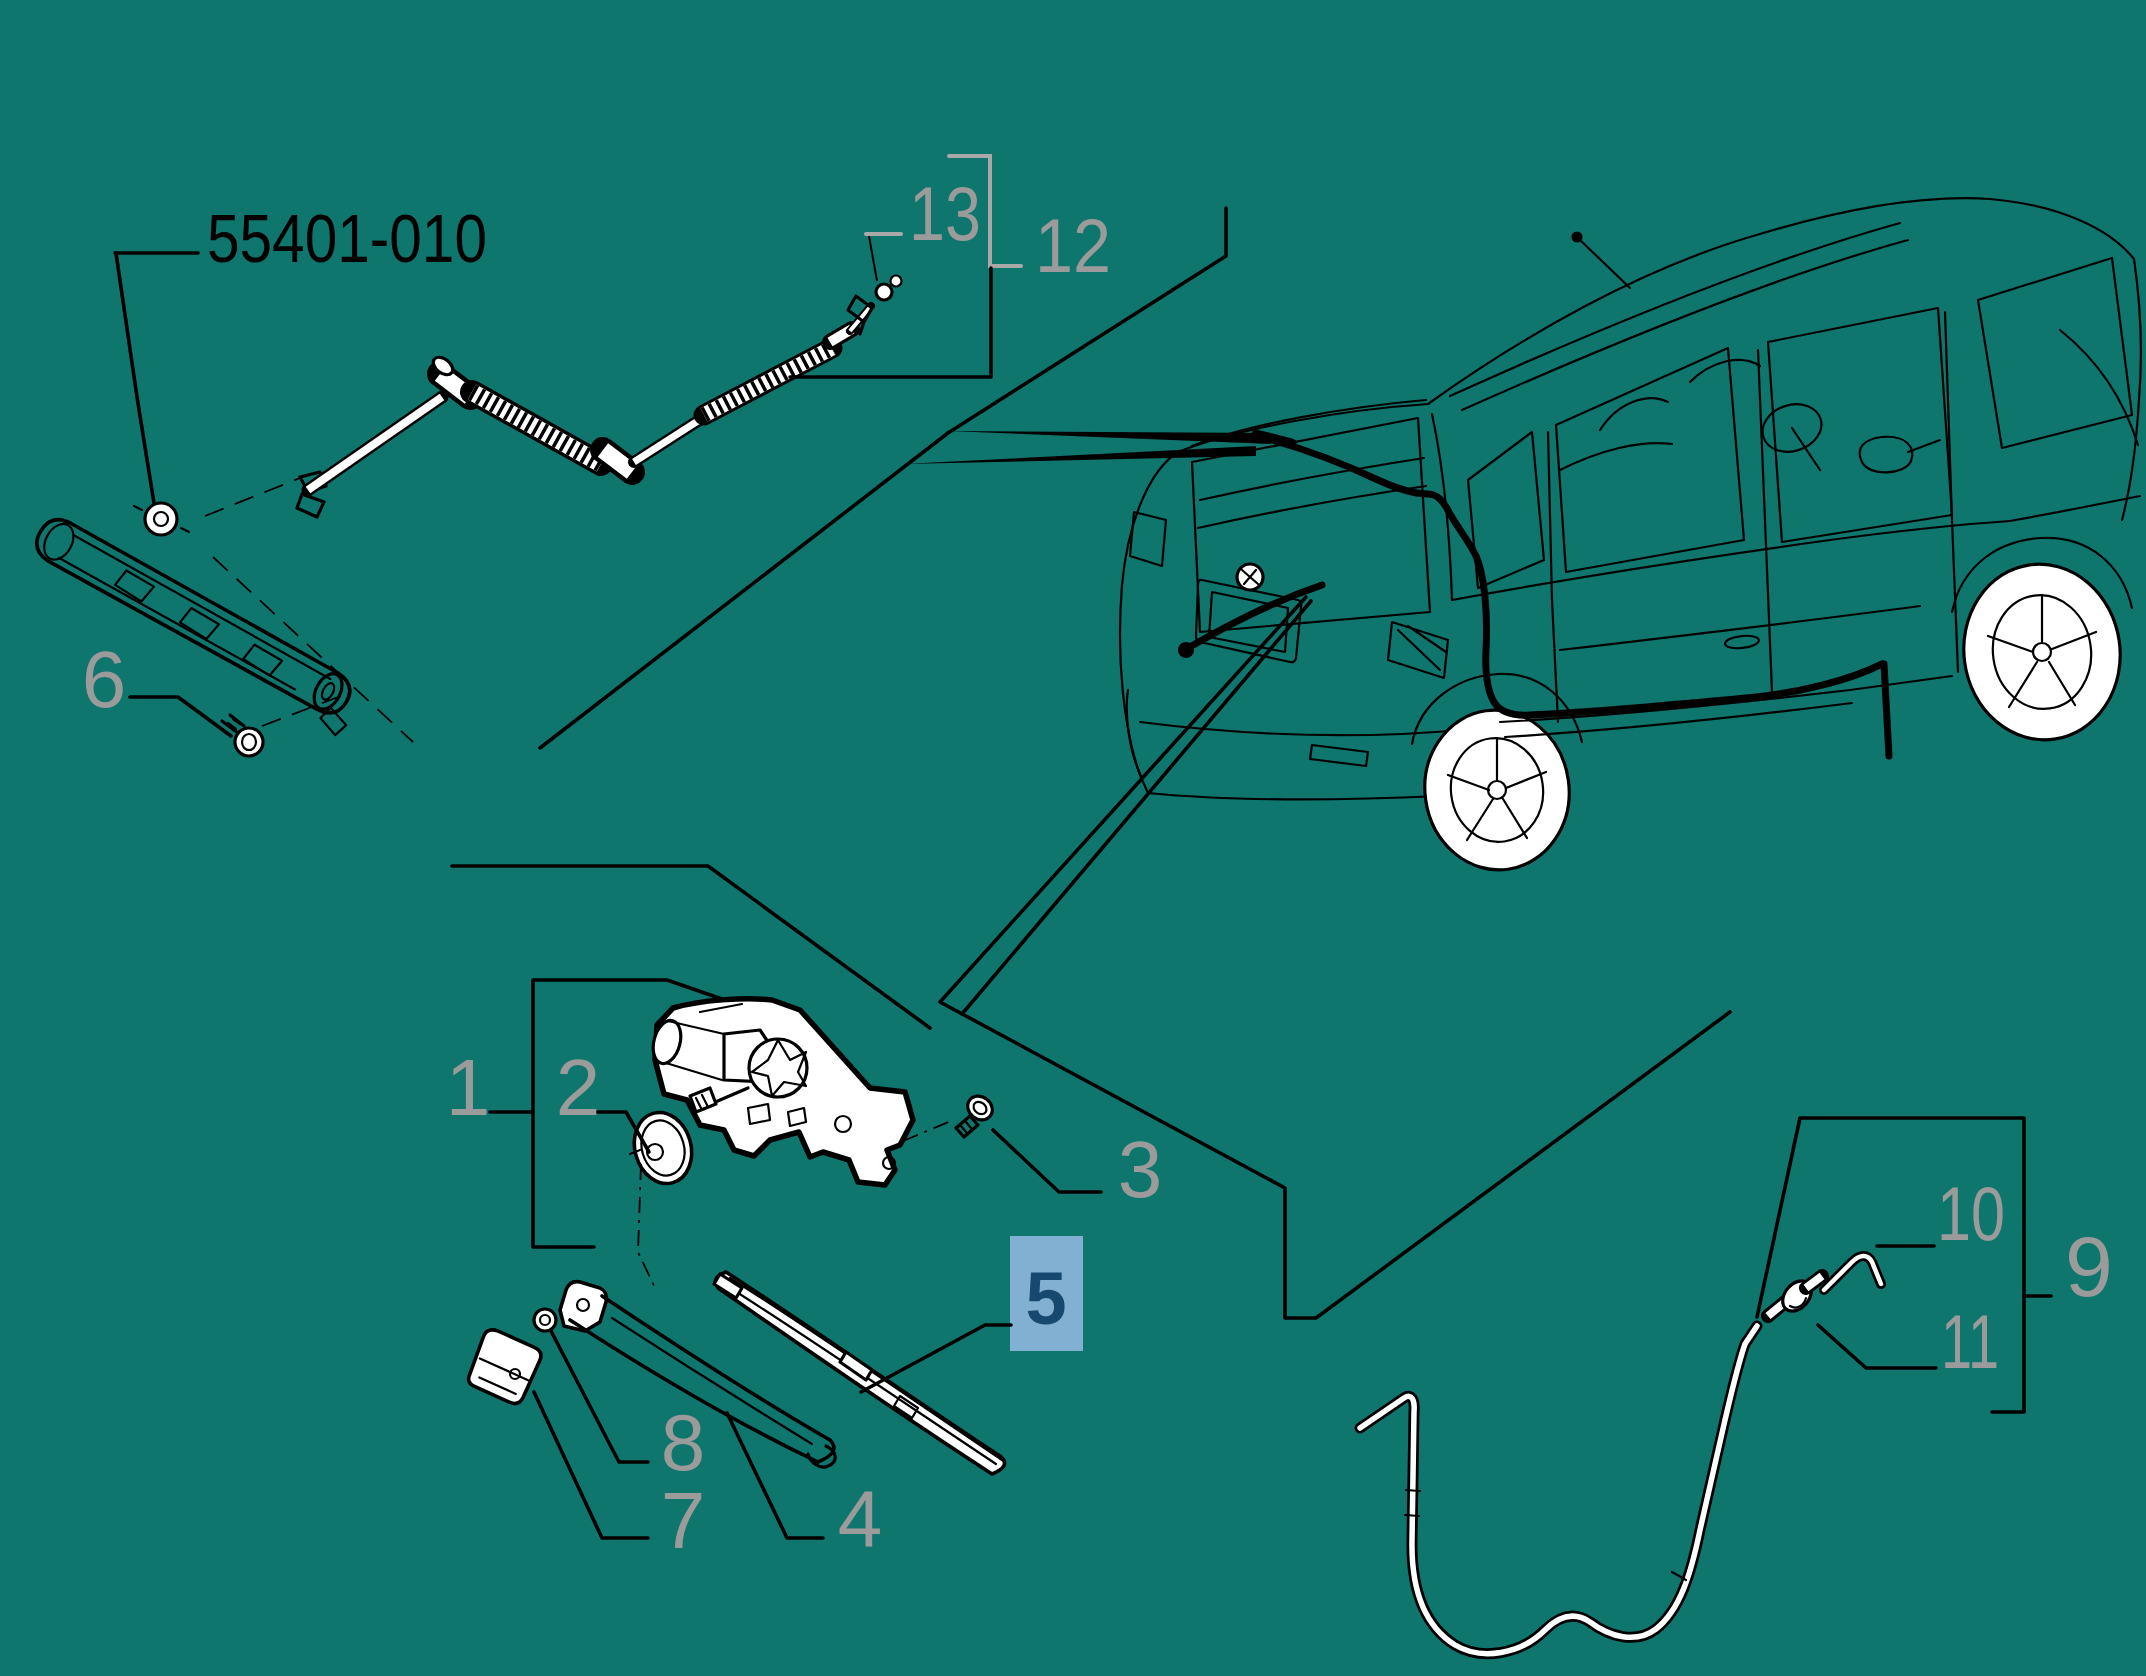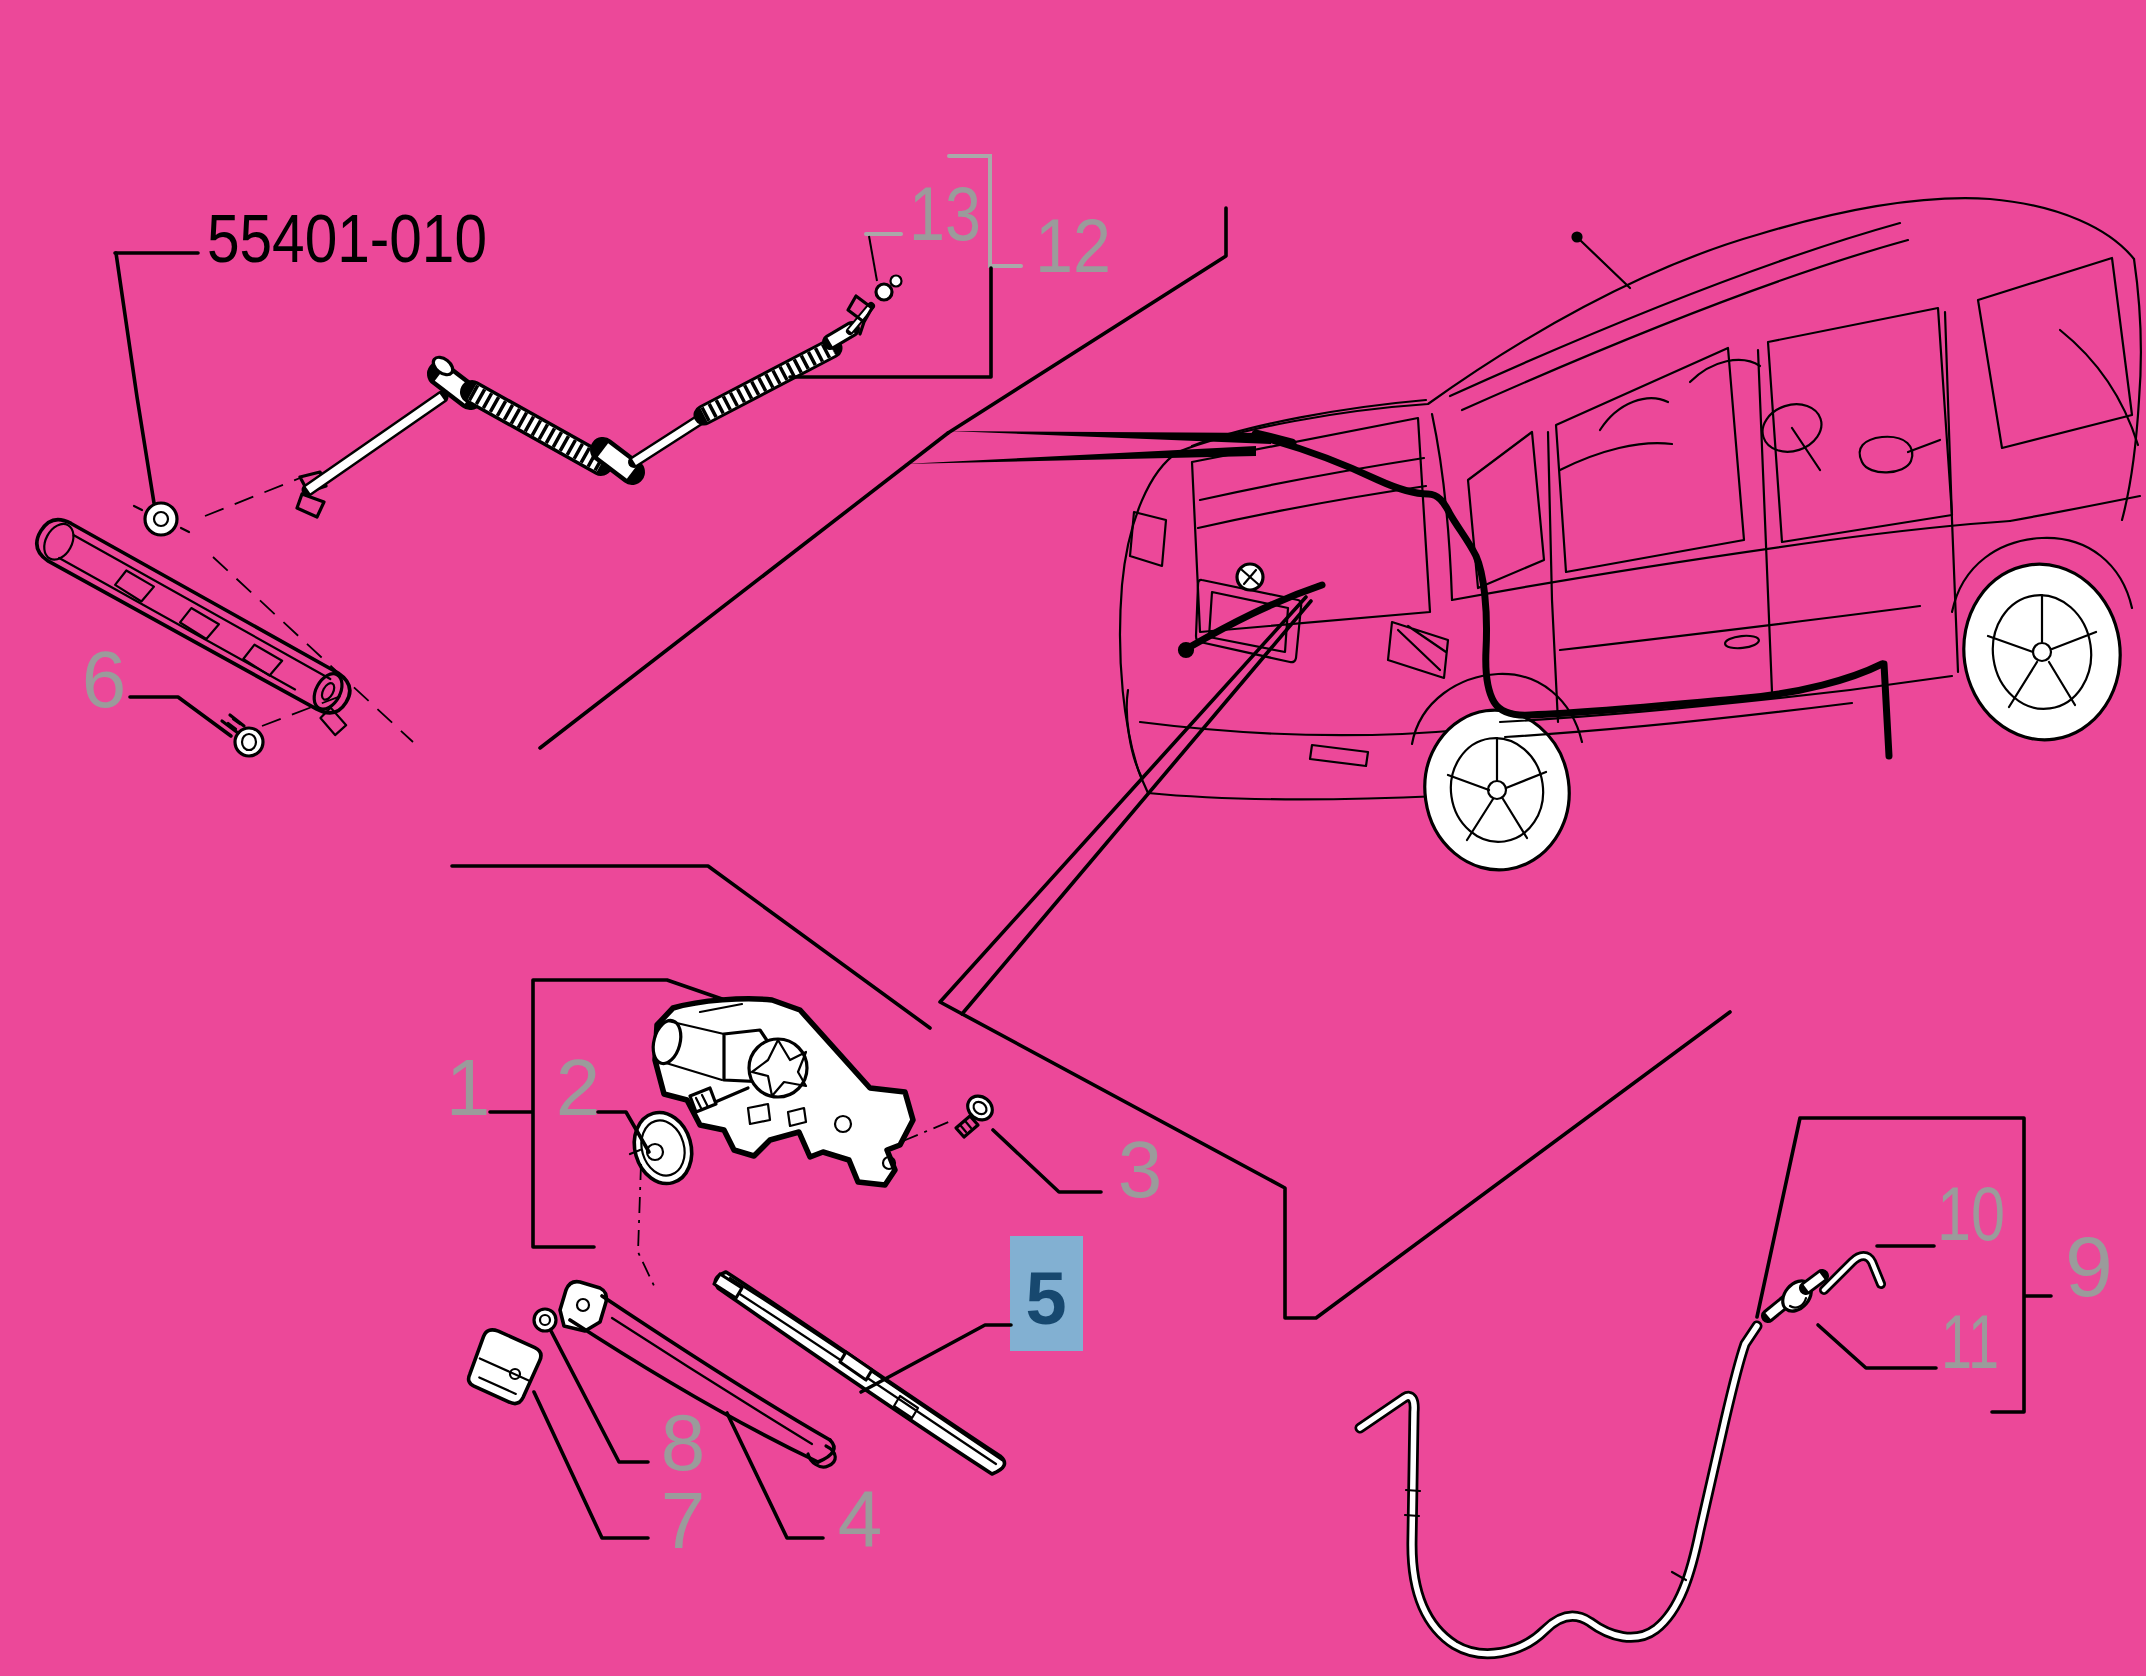--- a/index.html
+++ b/index.html
@@ -1,16 +1,16 @@
 <!DOCTYPE html>
 <html><head>
 <meta charset="utf-8">
 <style>
   html,body{margin:0;padding:0;background:#fff;}
-  .stage{position:relative;width:2146px;height:1676px;background:#ec4899;overflow:hidden;
+  .stage{position:relative;width:2146px;height:1676px;background:#0f766e;overflow:hidden;
          font-family:"Liberation Sans", sans-serif;}
   svg{position:absolute;left:0;top:0;}
   .ln{stroke:#000;fill:none;stroke-linecap:round;stroke-linejoin:round;}
   .thin{stroke-width:2.2;}
   .med{stroke-width:3.2;}
   .part{stroke-width:3.6;}
   .thick{stroke-width:5.5;}
   .wfill{fill:#fff;}
   .leader{stroke:#000;stroke-width:3.6;fill:none;stroke-linejoin:round;stroke-linecap:round;}
   .leader-thin{stroke:#000;stroke-width:2;fill:none;}

